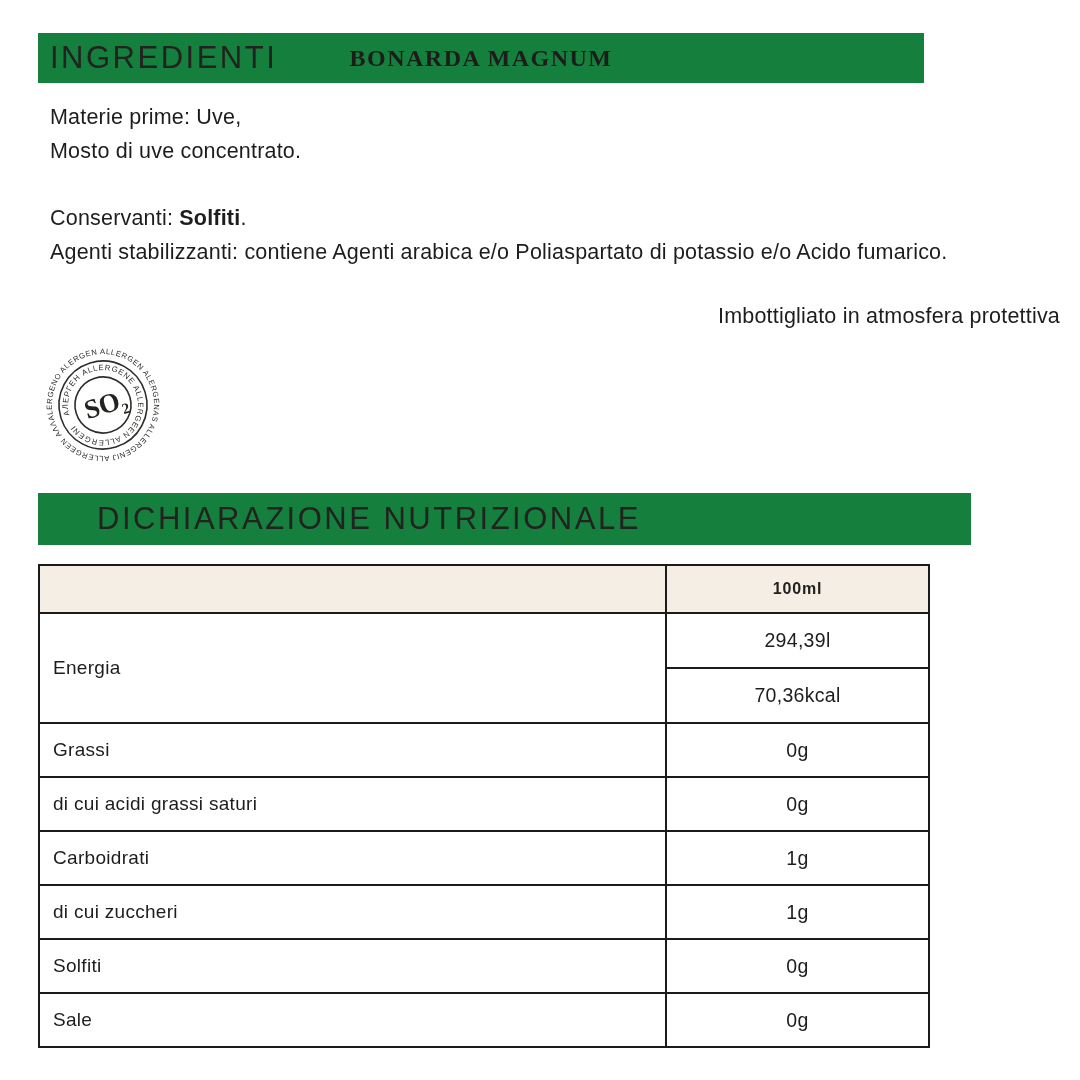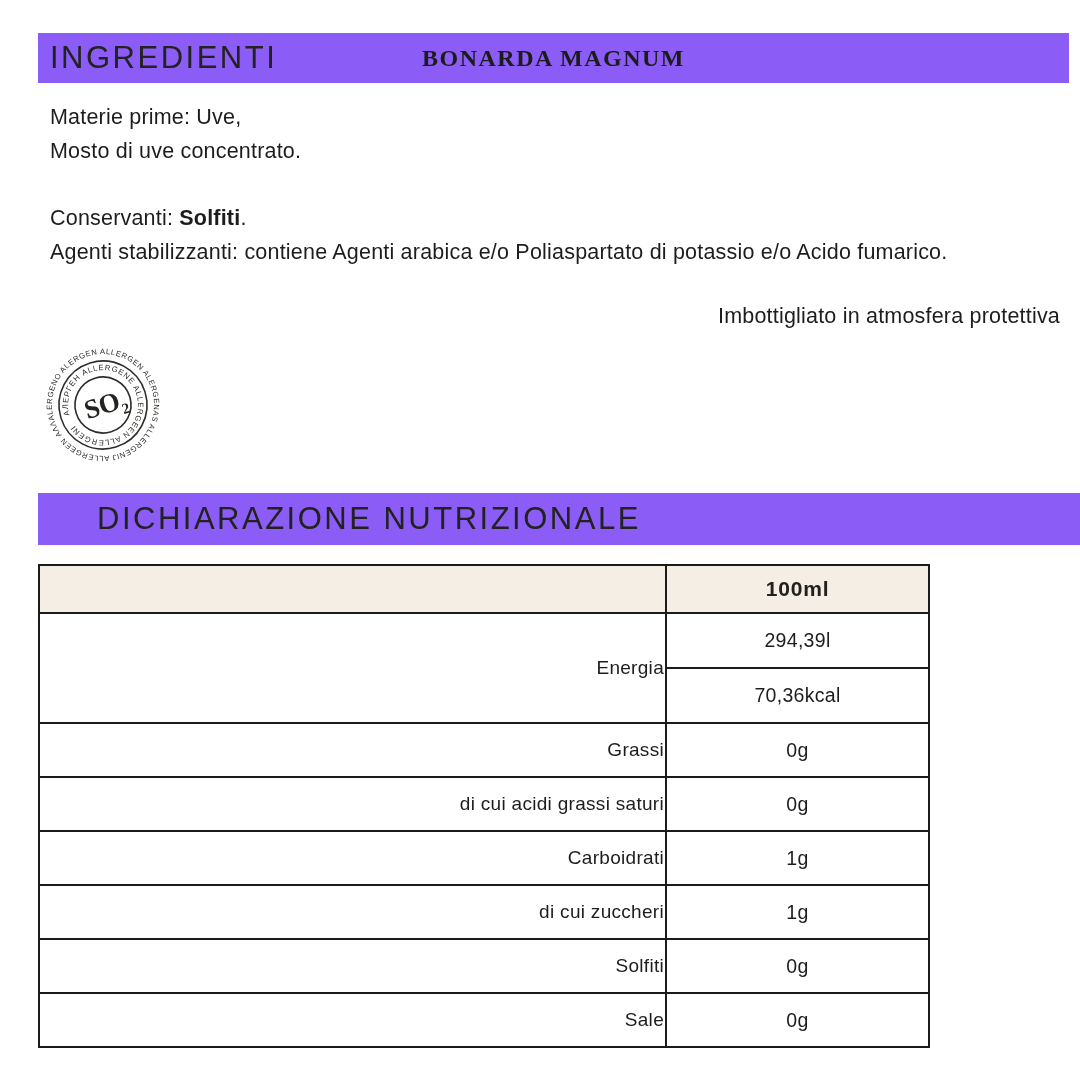--- a/index.html
+++ b/index.html
@@ -10,22 +10,22 @@
     background: #ffffff;
     overflow: hidden;
     font-family: "Liberation Sans", sans-serif;
     color: #1d1d1d;
   }
 
   
   .bar {
     position: absolute;
     left: 38px;
-    width: 1031px;
-    background: #8b5cf6;
+    width: 886px;
+    background: #15803d;
     display: flex;
     align-items: center;
   }
   .bar1 { top: 33px; height: 50px; }
   .bar2 { top: 493px; height: 52px; padding-left: 47px; }
   .section-title {
     margin: 0 0 0 12px;
     font-size: 31px;
     font-weight: 400;
     letter-spacing: 2.5px;
@@ -85,31 +85,31 @@
   .nutri-table th, .nutri-table td {
     border: 2px solid #1b1b1b;
     vertical-align: middle;
     background: #ffffff;
   }
   .nutri-table .col-label { width: 627px; }
   .nutri-table .col-value { width: 263px; }
   .nutri-table thead th {
     background: #f4eee4;
     height: 44px;
-    font-size: 21px;
+    font-size: 16px;
     font-weight: 700;
     letter-spacing: 0.8px;
     text-align: center;
     color: #23211e;
   }
   .nutri-table td.label-cell {
     padding-left: 13px;
     font-size: 19px;
     letter-spacing: 0.3px;
-    text-align: right;
+    text-align: left;
     color: #1d1d1d;
   }
   .nutri-table td.value-cell {
     text-align: center;
     font-size: 19.5px;
     letter-spacing: 0.3px;
     color: #1d1d1d;
     border-radius: 13px;
   }
   .nutri-table tr.sub-row td { height: 51px; }

